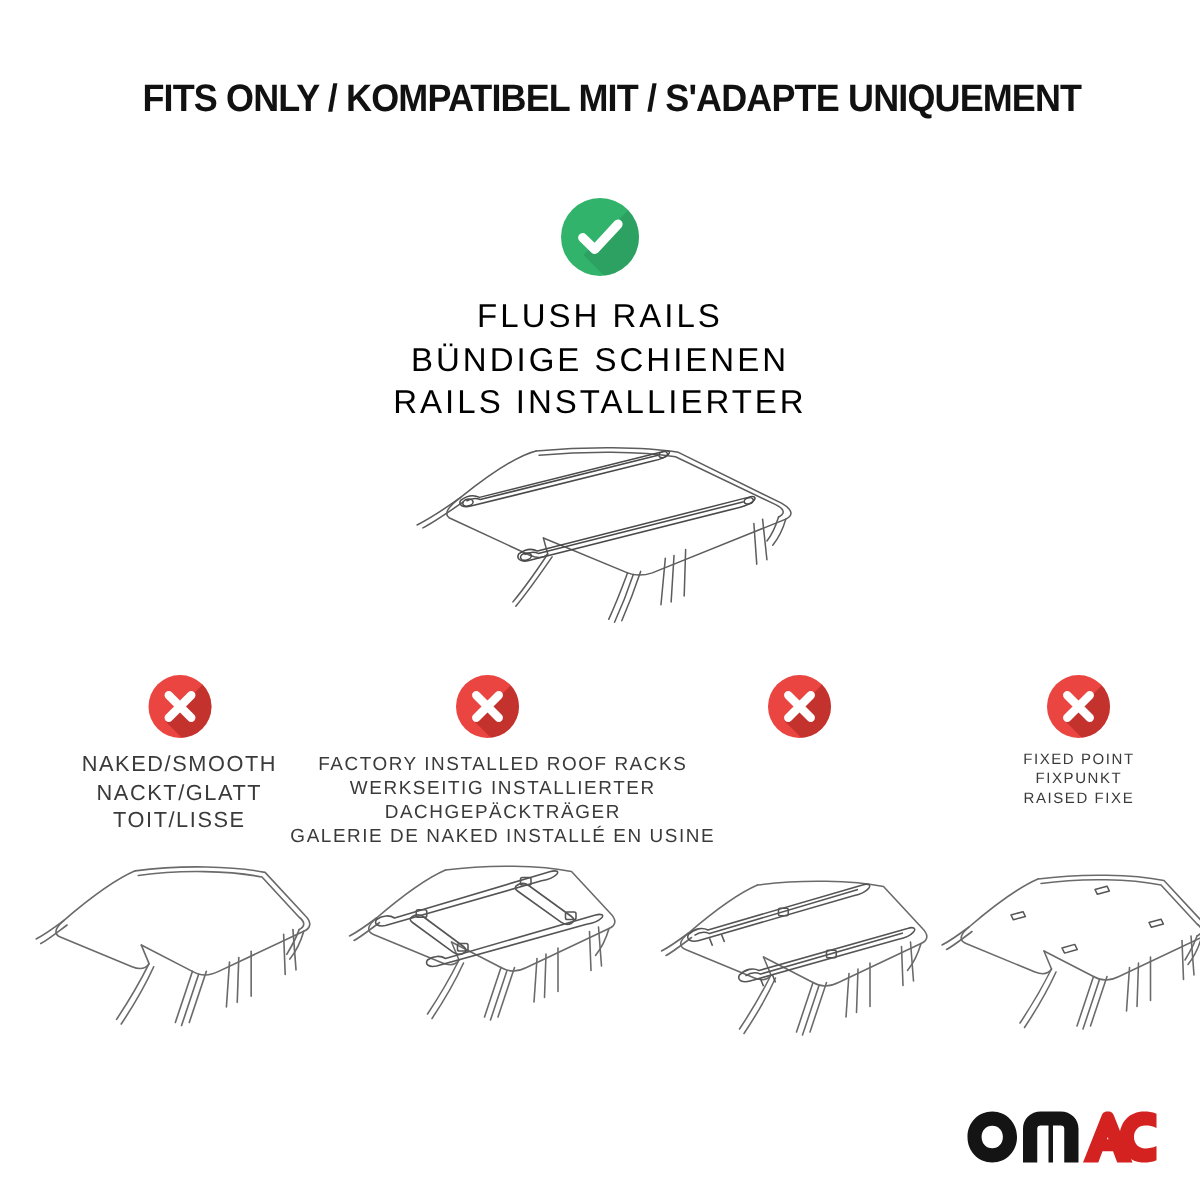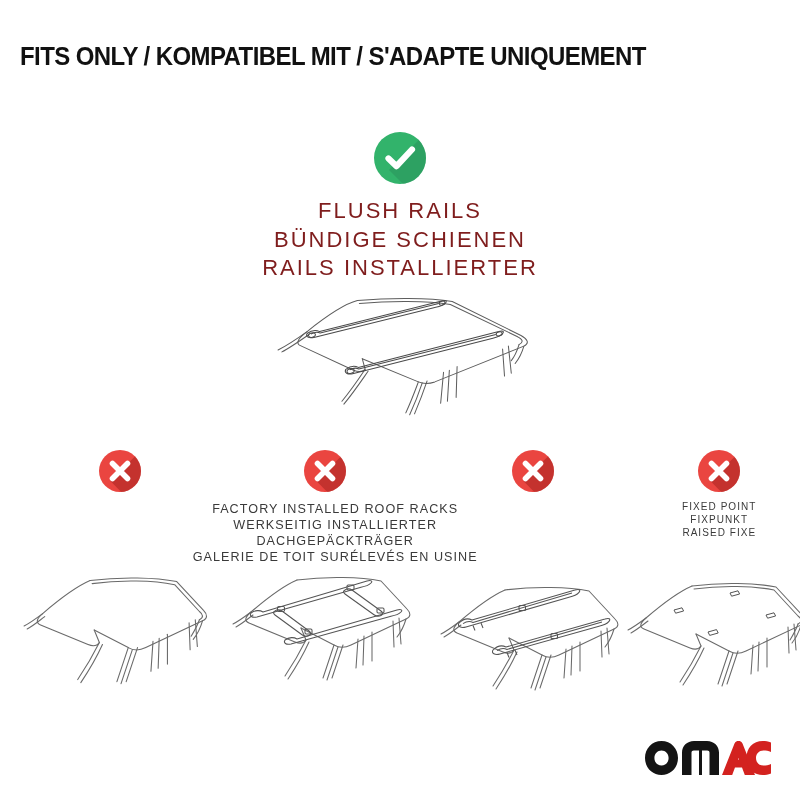--- a/index.html
+++ b/index.html
@@ -8,22 +8,22 @@
     background:#ffffff;
     font-family:"Liberation Sans", sans-serif;
     color:#2b2b2b;
     overflow:hidden;
     position:relative;
   }
 
   
   .header{
     position:absolute;
-    left:0;top:42px;width:741px;
-    text-align:left;
+    left:0;top:52px;width:741px;
+    text-align:right;
   }
   .header-title{
     display:inline-block;
     font-size:25.5px;
     font-weight:700;
     letter-spacing:-0.6px;
     color:#111111;
     transform:scaleX(0.94);
     transform-origin:center;
     white-space:nowrap;
@@ -56,21 +56,21 @@
 
   .primary-labels{
     margin-top:13px;
     line-height:1.30;
   }
   .primary-labels .ln{
     display:block;
     font-size:22px;
     font-weight:400;
     letter-spacing:2.0px;
-    color:#7f1d1d;
+    color:#000000;
     white-space:nowrap;
   }
 
   .primary-art{
     margin-top:6px;
     width:800px;height:150px;
   }
 
   
   .excluded-row{
@@ -208,20 +208,25 @@
 <div class="excluded-row">
 
   <div class="excluded-item i0">
     <div class="mini-badge">
       <div class="badge-circle" style="background:#ea4540;">
         <div class="badge-shadow" style="background:#9d1f1c;"></div>
       </div>
       <svg viewBox="0 0 42 42" width="42" height="42">
         <path d="M13.5 13.5 L28.5 28.5 M28.5 13.5 L13.5 28.5" stroke="#ffffff" stroke-width="5.6" stroke-linecap="round" fill="none"></path>
       </svg>
+    </div>
+    <div class="excluded-labels">
+      <span class="ln">NAKED/SMOOTH</span>
+      <span class="ln">NACKT/GLATT</span>
+      <span class="ln">TOIT/LISSE</span>
     </div>
     <svg class="excluded-art line-art" viewBox="0 0 190 128" width="196" height="132">
       <g fill="none" stroke="#6a6a6a" stroke-width="1.05" stroke-linecap="round" stroke-linejoin="round">
         <path d="M66 18 C96 14 130 15 150 19 L176 47 C180 51 180 55 175 57
                  L120 83 C114 86 108 86 103 83 L70 66"></path>
         <path d="M66 18 C52 24 34 38 20 50 C14 55 13 59 18 61 L64 80
                  C69 82 73 81 75 78 L70 66"></path>
         <path d="M68 21 C96 17 128 18 148 22 L172 48 C176 51 176 54 172 56"></path>
         <path d="M20 50 C12 56 6 60 2 62"></path>
         <path d="M22 53 C14 59 9 63 5 65"></path>
@@ -247,21 +252,21 @@
         <div class="badge-shadow" style="background:#9d1f1c;"></div>
       </div>
       <svg viewBox="0 0 42 42" width="42" height="42">
         <path d="M13.5 13.5 L28.5 28.5 M28.5 13.5 L13.5 28.5" stroke="#ffffff" stroke-width="5.6" stroke-linecap="round" fill="none"></path>
       </svg>
     </div>
     <div class="excluded-labels">
       <span class="ln">FACTORY INSTALLED ROOF RACKS</span>
       <span class="ln">WERKSEITIG INSTALLIERTER</span>
       <span class="ln">DACHGEPÄCKTRÄGER</span>
-      <span class="ln">GALERIE DE TOIT SURÉLEVÉS EN USINE</span>
+      <span class="ln">GALERIE DE NAKED INSTALLÉ EN USINE</span>
     </div>
     <svg class="excluded-art line-art" viewBox="0 0 200 132" width="200" height="132">
       <g fill="none" stroke="#6a6a6a" stroke-width="1.05" stroke-linecap="round" stroke-linejoin="round">
 
         <path d="M72 26 C102 22 136 23 156 27 L182 55 C186 59 186 63 181 65
                  L126 91 C120 94 114 94 109 91 L76 74"></path>
         <path d="M72 26 C58 32 40 46 26 58 C20 63 19 67 24 69 L70 88
                  C75 90 79 89 81 86 L76 74"></path>
         <path d="M26 58 C18 64 12 68 8 70"></path>
         <path d="M28 61 C20 67 15 71 11 73"></path>

